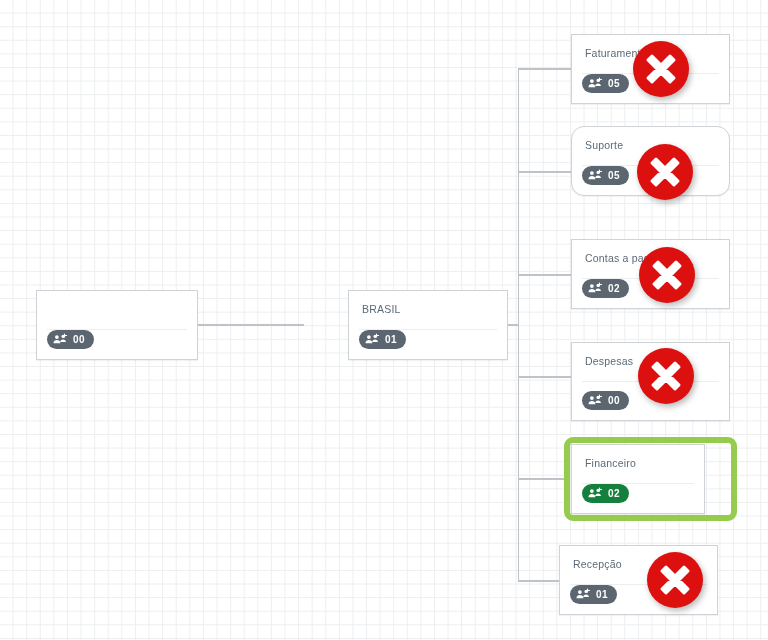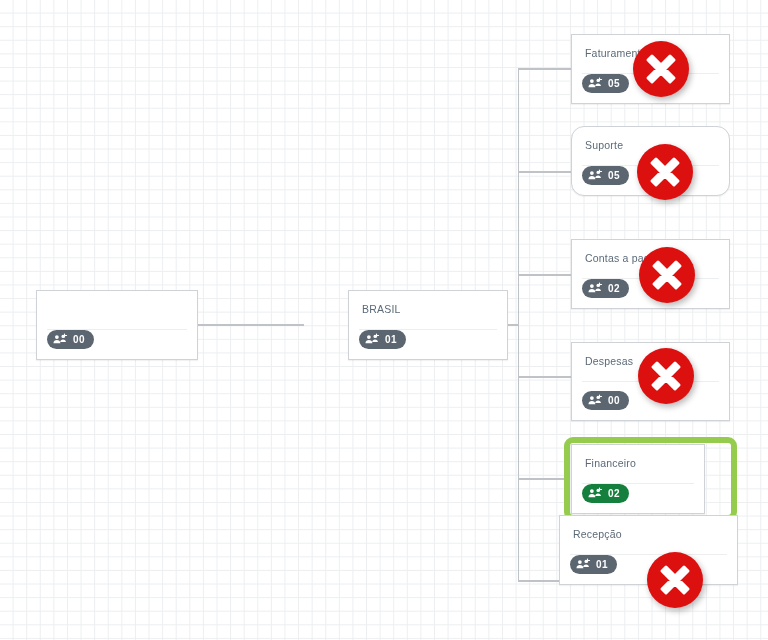--- a/index.html
+++ b/index.html
@@ -194,21 +194,21 @@
             <circle cx="5.2" cy="5.0" r="2.5" fill="#ffffff"></circle>
             <path d="M0.6 13.2c0-2.6 2.1-4.2 4.6-4.2s4.6 1.6 4.6 4.2z" fill="#ffffff"></path>
             <circle cx="13.4" cy="4.2" r="2.1" fill="#ffffff"></circle>
             <path d="M9.6 11.8c0-2.2 1.7-3.5 3.8-3.5s3.8 1.3 3.8 3.5z" fill="#ffffff"></path>
             <rect x="14.6" y="0.4" width="1.5" height="5.2" rx=".7" fill="#ffffff"></rect>
             <rect x="12.0" y="2.2" width="6.8" height="1.5" rx=".7" fill="#ffffff"></rect>
           </svg>
           <span class="count">02</span>
         </div>
       </div>
-      <div class="node" style="left: 559px; top: 515px; width: 179px; height: 70px;">
+      <div class="node" style="left: 559px; top: 545px; width: 159px; height: 70px;">
         <div class="divider"></div>
         <div class="node-title">Recepção</div>
         <div class="badge" style="background: rgb(92, 102, 112); align-items: center;">
           <svg class="ico" viewBox="0 0 20 18" xmlns="http://www.w3.org/2000/svg" aria-hidden="true">
             <circle cx="5.2" cy="5.0" r="2.5" fill="#ffffff"></circle>
             <path d="M0.6 13.2c0-2.6 2.1-4.2 4.6-4.2s4.6 1.6 4.6 4.2z" fill="#ffffff"></path>
             <circle cx="13.4" cy="4.2" r="2.1" fill="#ffffff"></circle>
             <path d="M9.6 11.8c0-2.2 1.7-3.5 3.8-3.5s3.8 1.3 3.8 3.5z" fill="#ffffff"></path>
             <rect x="14.6" y="0.4" width="1.5" height="5.2" rx=".7" fill="#ffffff"></rect>
             <rect x="12.0" y="2.2" width="6.8" height="1.5" rx=".7" fill="#ffffff"></rect>

